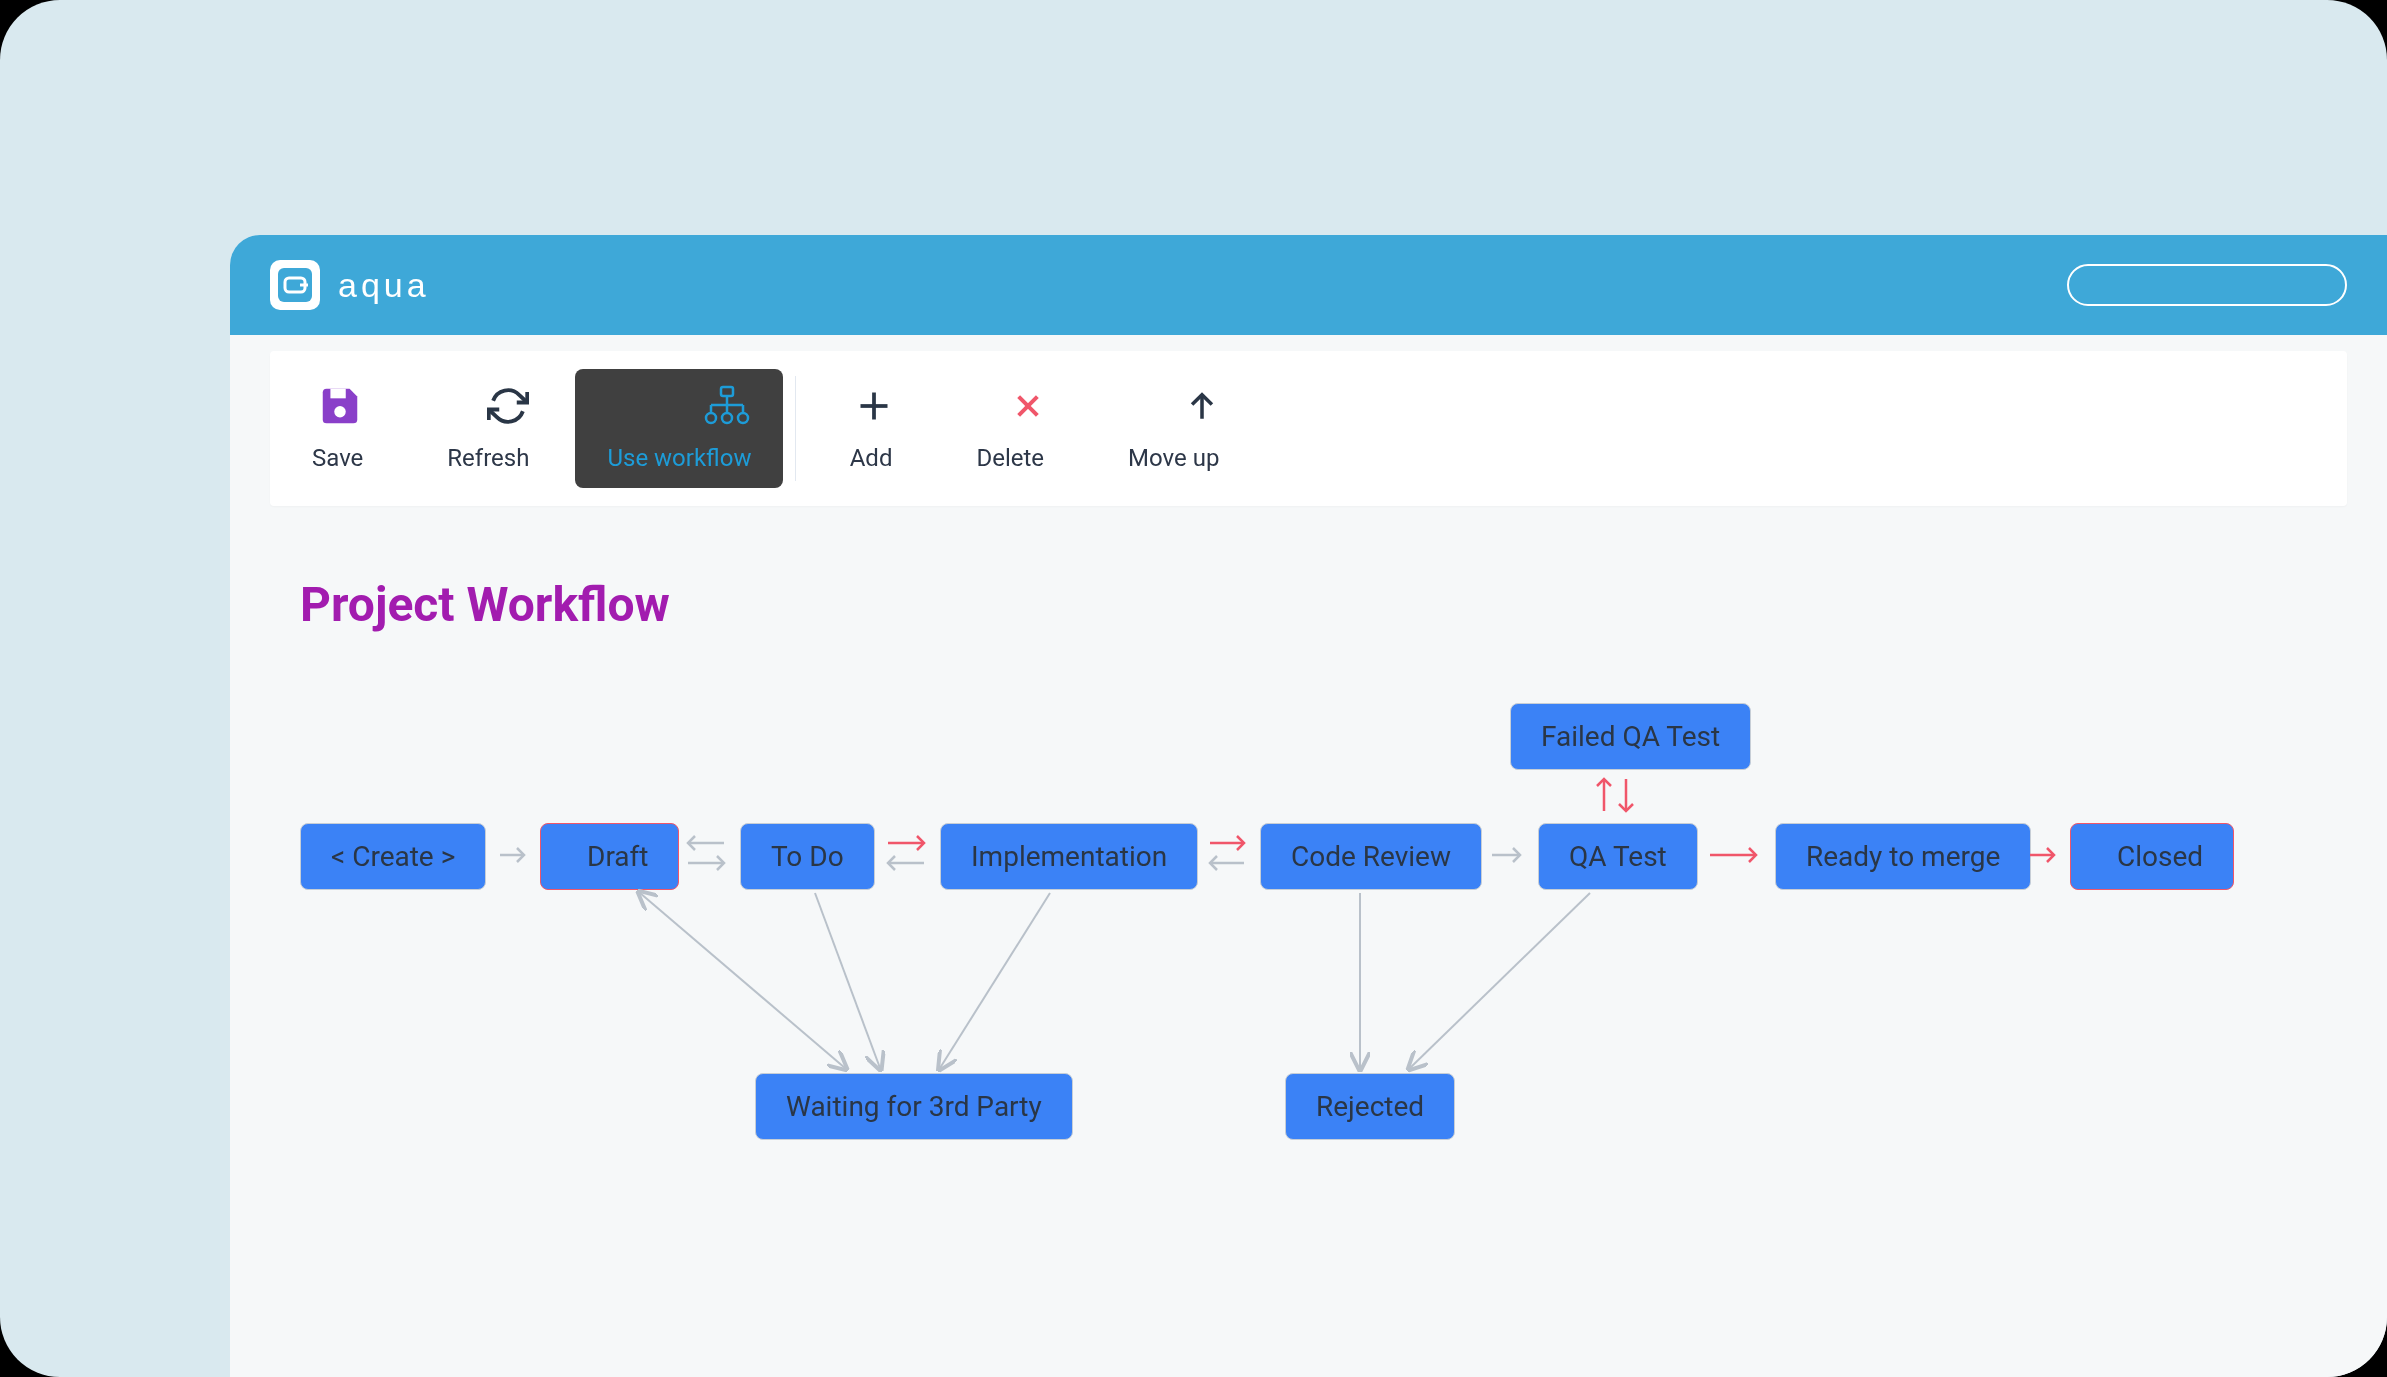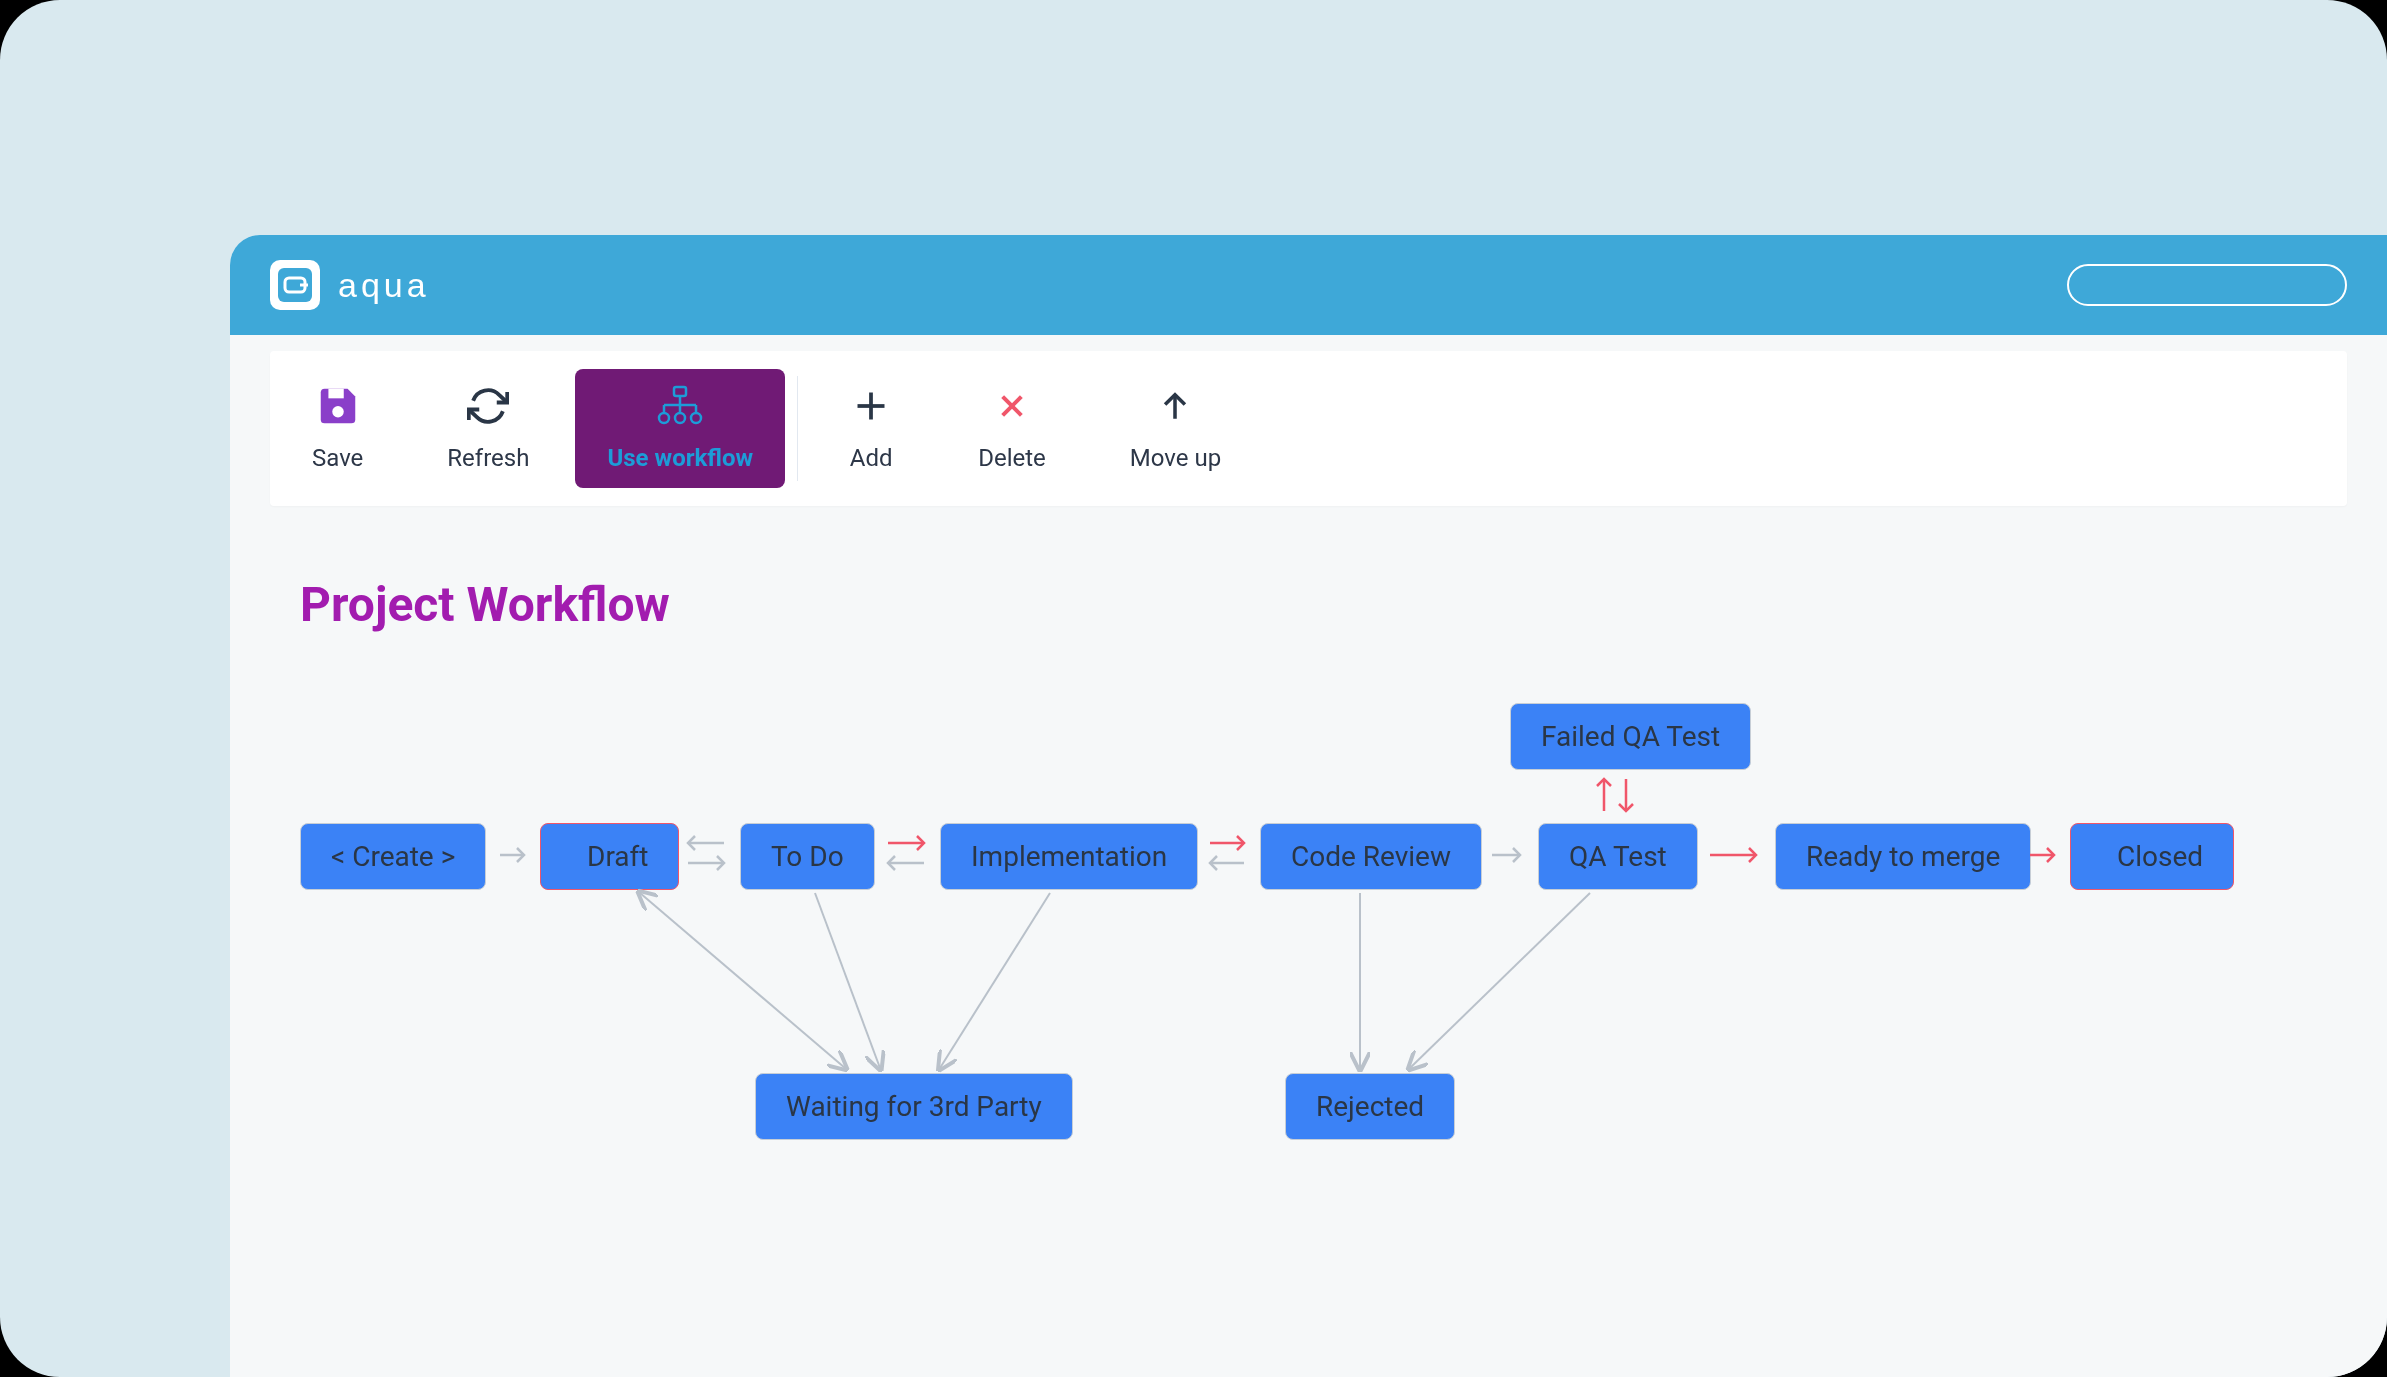--- a/index.html
+++ b/index.html
@@ -71,33 +71,32 @@
       border-radius: 4px;
       display: flex;
       align-items: stretch;
       padding: 0;
       height: 155px;
       box-shadow: 0 1px 2px rgba(0,0,0,0.03);
     }
     .toolbar-item {
       display: flex;
       flex-direction: column;
-      align-items: center;
+      align-items: flex-end;
       justify-content: center;
       padding: 0 42px;
       gap: 18px;
       cursor: pointer;
       min-width: 130px;
     }
     .toolbar-item.active {
-      background: #701a75;
+      background: #404040;
       border-radius: 8px;
       margin: 18px 4px;
       padding: 0 32px;
-      font-weight: bold;
     }
     .toolbar-icon {
       height: 40px;
       display: flex;
       align-items: center;
       justify-content: center;
     }
     .toolbar-label {
       font-size: 24px;
       color: #2d3748;

